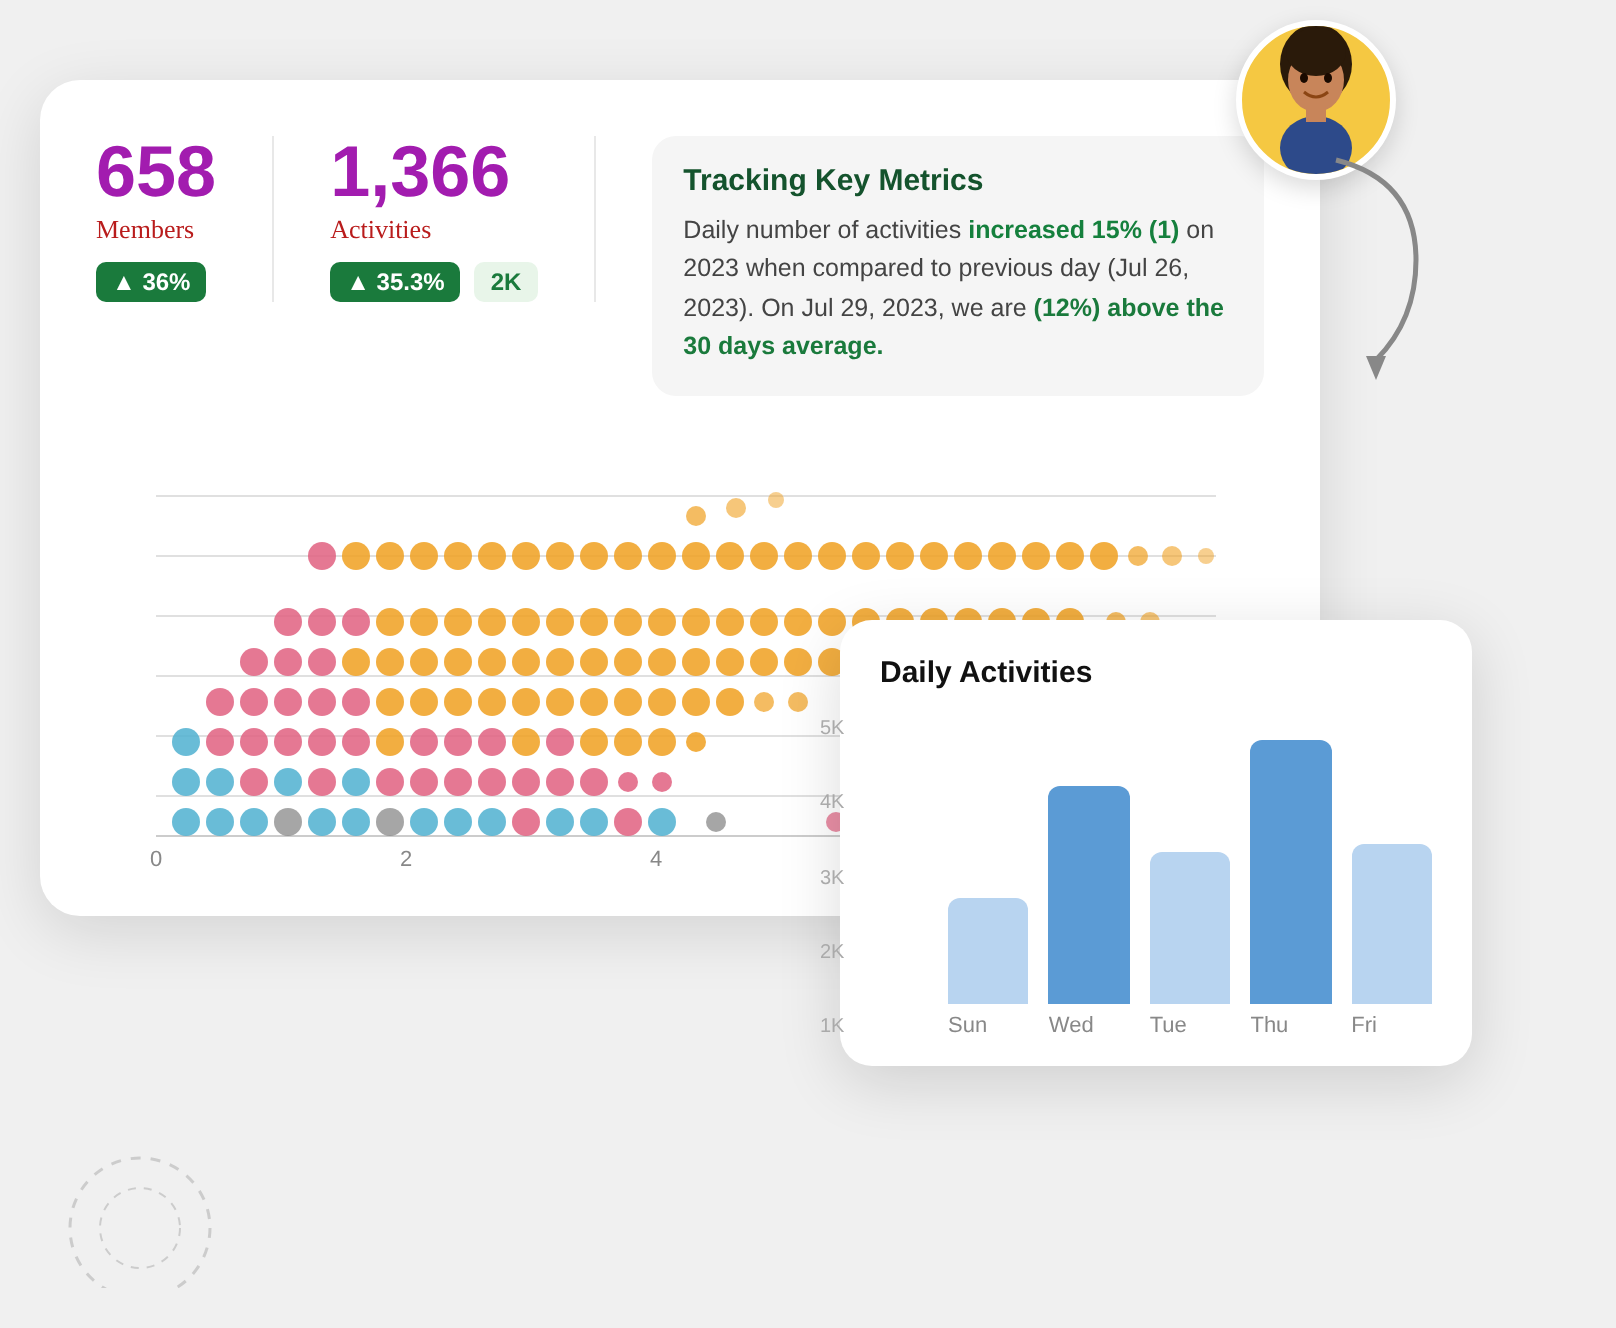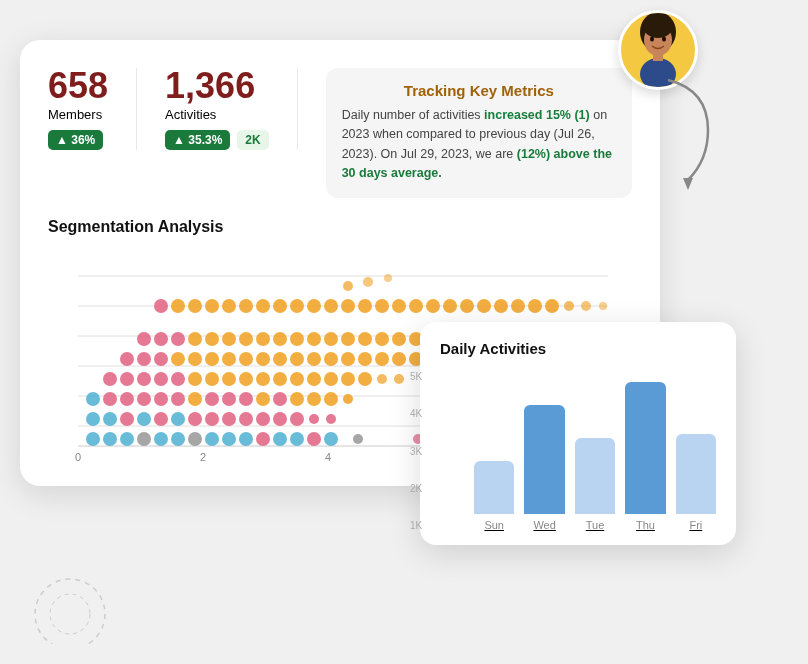--- a/index.html
+++ b/index.html
@@ -38,28 +38,29 @@
       padding-right: 28px;
       border-right: 1.5px solid #e8e8e8;
       margin-right: 28px;
     }
     .metric-block:last-child {
       border-right: none;
     }
     .metric-number {
       font-size: 36px;
       font-weight: 800;
-      color: #7f1d1d;
+      color: #a21caf;
       line-height: 1;
     }
     .metric-label {
       font-size: 13px;
-      color: #000000;
+      color: #b91c1c;
       margin-top: 3px;
       margin-bottom: 8px;
+      font-family: Liberation Serif, serif;
     }
     .badge-row {
       display: flex;
       align-items: flex-end;
       gap: 7px;
     }
     .badge {
       display: inline-flex;
       align-items: center;
       gap: 3px;
@@ -82,42 +83,41 @@
     .tracking-box {
       background: #f5f5f5;
       border-radius: 12px;
       padding: 14px 16px;
       flex: 1;
       min-width: 220px;
     }
     .tracking-title {
       font-size: 15px;
       font-weight: 700;
-      color: #a16207;
+      color: #14532d;
       margin-bottom: 7px;
-      text-align: center;
     }
     .tracking-text {
       font-size: 12.5px;
       color: #444;
       line-height: 1.55;
     }
     .highlight-green { color: #15803d; font-weight: 600; }
     .highlight-green-italic { color: #1a7a3c; font-weight: 600; font-style: normal; }
     
     .seg-title {
       font-size: 16px;
       font-weight: 700;
       color: #111;
       margin-bottom: 10px;
     }
     
     .daily-card {
       position: absolute;
-      top: 322px;
+      top: 310px;
       left: 420px;
       width: 316px;
       background: #fff;
       border-radius: 16px;
       padding: 18px 20px 14px 20px;
       box-shadow: 0 8px 32px rgba(0,0,0,0.14);
     }
     .daily-title {
       font-size: 15px;
       font-weight: 700;
@@ -134,21 +134,21 @@
     .bar-chart-inner {
       display: flex;
       align-items: flex-end;
       gap: 10px;
       flex: 1;
       height: 100%;
     }
     .bar-col {
       display: flex;
       flex-direction: column;
-      align-items: center;
+      align-items: flex-start;
       flex: 1;
     }
     .bar {
       width: 100%;
       border-radius: 6px 6px 0 0;
       background: #b8d4f0;
     }
     .bar.highlighted {
       background: #5b9bd5;
     }
@@ -168,21 +168,20 @@
       justify-content: space-between;
       align-items: flex-end;
     }
     .y-label {
       font-size: 10px;
       color: #aaa;
     }
     .bar-chart-wrapper {
       position: relative;
       padding-left: 34px;
-      text-decoration: underline;
     }
     
     .avatar {
       position: absolute;
       top: 10px;
       right: 110px;
       width: 80px;
       height: 80px;
       border-radius: 50%;
       background: #f5c842;
@@ -249,21 +248,20 @@
       <div class="tracking-box">
         <div class="tracking-title">Tracking Key Metrics</div>
         <div class="tracking-text">
           Daily number of activities <span class="highlight-green">increased 15% (1)</span> on 2023 when compared to previous day (Jul 26, 2023). On Jul 29, 2023, we are <span class="highlight-green-italic">(12%) above the 30 days average.</span>
         </div>
       </div>
 
     </div>
 
     <div>
-      <div class="seg-title">Segmentation Analysis</div>
 
       <div class="scatter-area">
         <svg class="scatter-canvas" viewBox="0 0 580 220" xmlns="http://www.w3.org/2000/svg">
 
           <line x1="30" y1="30" x2="560" y2="30" stroke="#e0e0e0" stroke-width="1"></line>
           <line x1="30" y1="60" x2="560" y2="60" stroke="#e0e0e0" stroke-width="1"></line>
           <line x1="30" y1="90" x2="560" y2="90" stroke="#e0e0e0" stroke-width="1"></line>
           <line x1="30" y1="120" x2="560" y2="120" stroke="#e0e0e0" stroke-width="1"></line>
           <line x1="30" y1="150" x2="560" y2="150" stroke="#e0e0e0" stroke-width="1"></line>
           <line x1="30" y1="180" x2="560" y2="180" stroke="#e0e0e0" stroke-width="1"></line>

